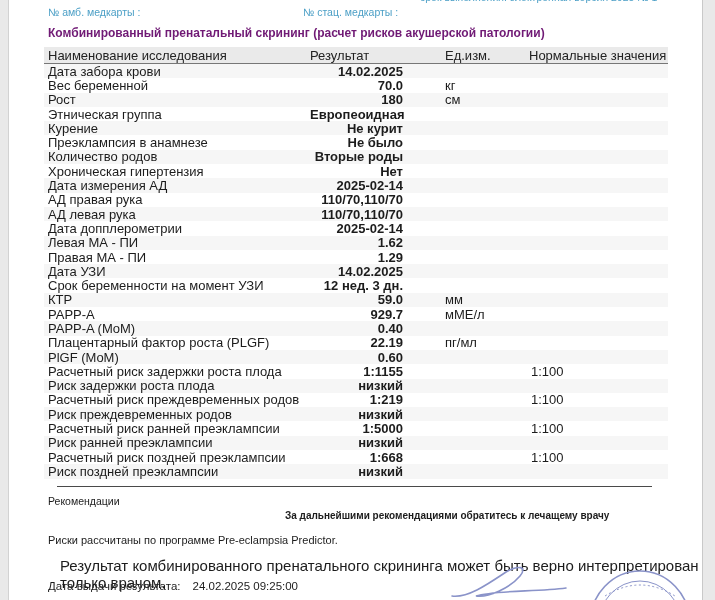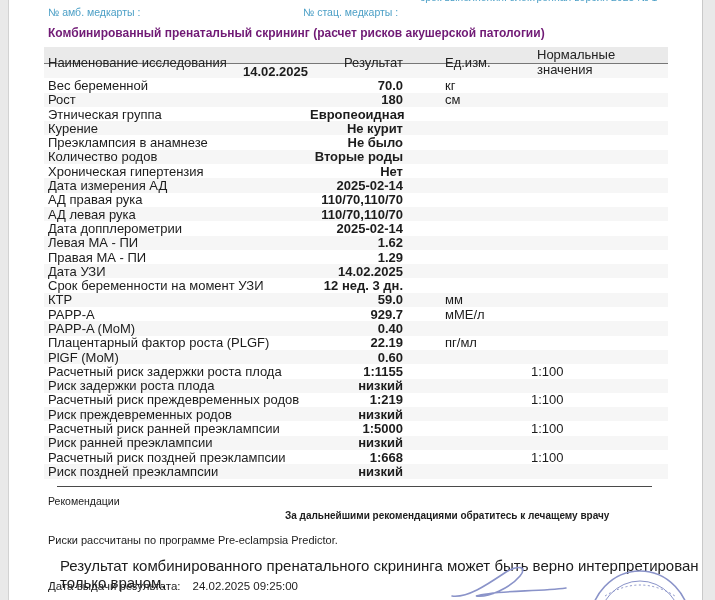--- a/index.html
+++ b/index.html
@@ -16,23 +16,23 @@
   .meta-amb{left:48px;}
   .meta-stat{left:303px;}
   .meta-clipped{position:absolute;top:-9px;left:420px;font-size:10.5px;color:#4b9fc6;white-space:nowrap;}
   .doc-title{position:absolute;top:26px;left:48px;font-size:12px;font-weight:bold;color:#701a75;white-space:nowrap;}
   .rtable{position:absolute;left:44px;top:47px;width:624px;font-size:13px;}
   .thead{
     display:grid;grid-template-columns:266px 95px 122px 141px;align-items:center;
     height:16px;background:#eaeaea;border-bottom:1.5px solid #777;color:#222;
   }
   .thead .c1{padding-left:4px;}
-  .thead .c2{text-align:right;padding-right:2px;}
+  .thead .c2{padding-right:2px;}
   .thead .c3{padding-left:40px;}
-  .thead .c4{padding-left:2px;margin-left:8px;}
+  .thead .c4{padding-left:2px;}
   .trow{
     display:grid;grid-template-columns:266px 95px 122px 141px;align-items:center;
     height:14.3px;line-height:1;
   }
   .trow.striped{background:#f6f6f6;}
   .trow .c1{padding-left:4px;white-space:nowrap;}
   .trow .c2{text-align:right;padding-right:2px;font-weight:bold;white-space:nowrap;}
   .trow .c3{padding-left:40px;white-space:nowrap;}
   .trow .c4{padding-left:4px;white-space:nowrap;}
   .sep-line{position:absolute;top:486px;left:57px;width:595px;height:1px;background:#4a4a4a;}
@@ -59,20 +59,21 @@
 
 <div class="rtable">
   <div class="thead">
     <span class="c1">Наименование исследования</span>
     <span class="c2">Результат</span>
     <span class="c3">Ед.изм.</span>
     <span class="c4">Нормальные значения</span>
   </div>
   <div id="tbody">
       <div class="trow striped">
+        <span class="c1">Дата забора крови</span>
         <span class="c2">14.02.2025</span>
         <span class="c3"></span>
         <span class="c4"></span>
       </div>
       <div class="trow">
         <span class="c1">Вес беременной</span>
         <span class="c2">70.0</span>
         <span class="c3">кг</span>
         <span class="c4"></span>
       </div>

